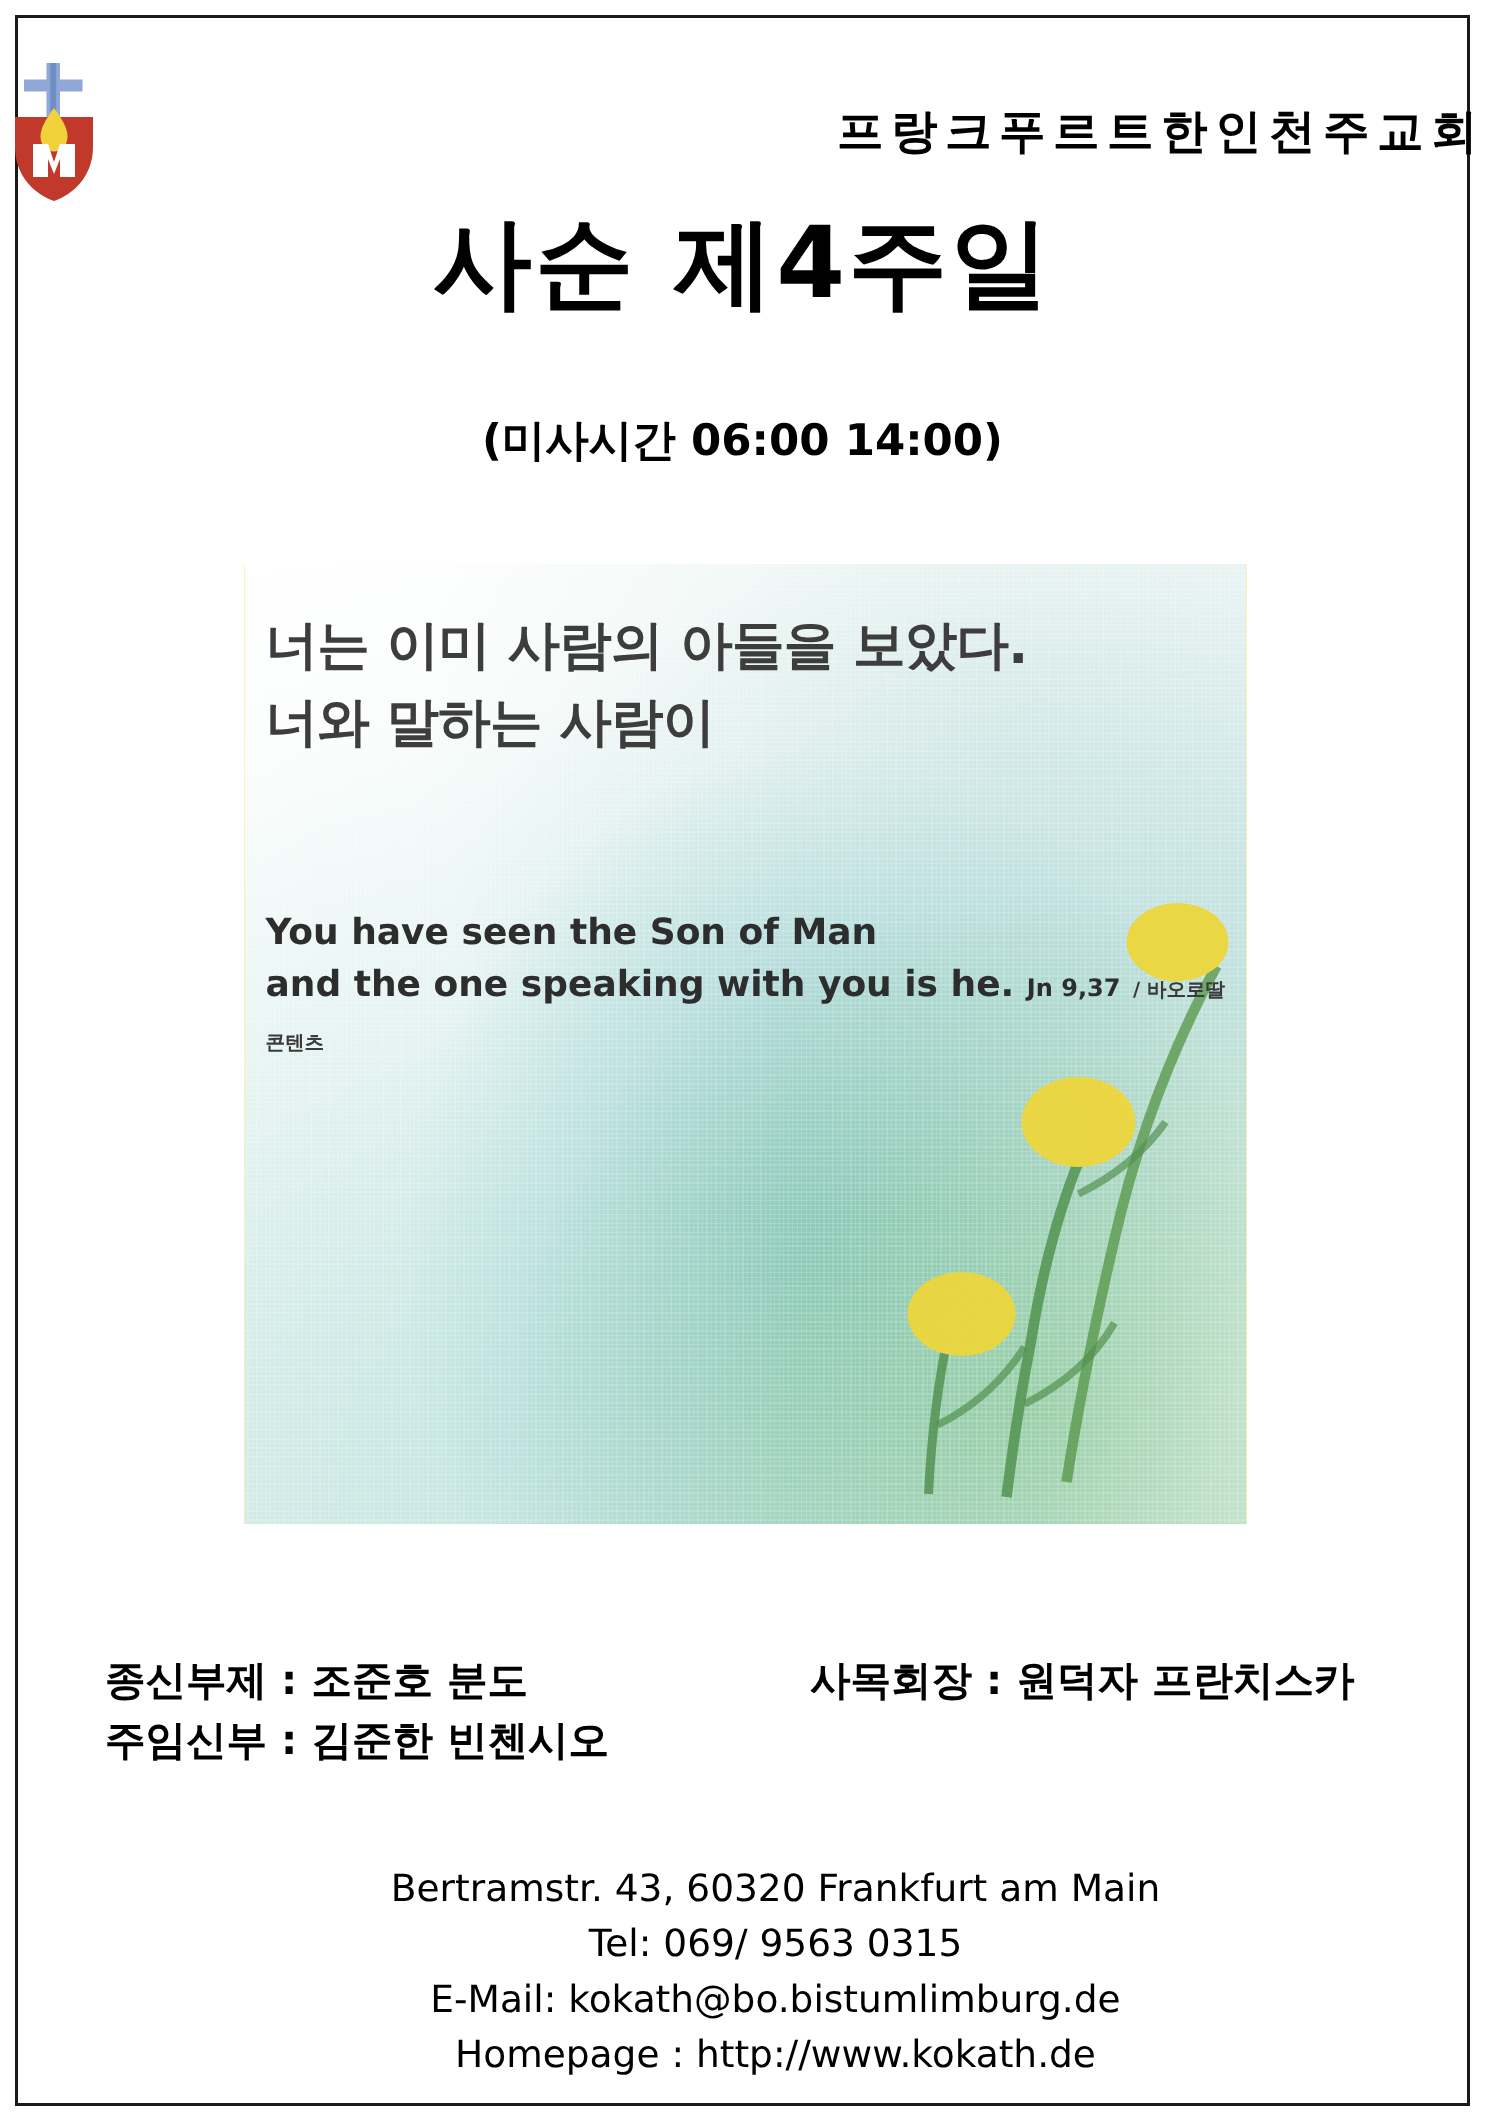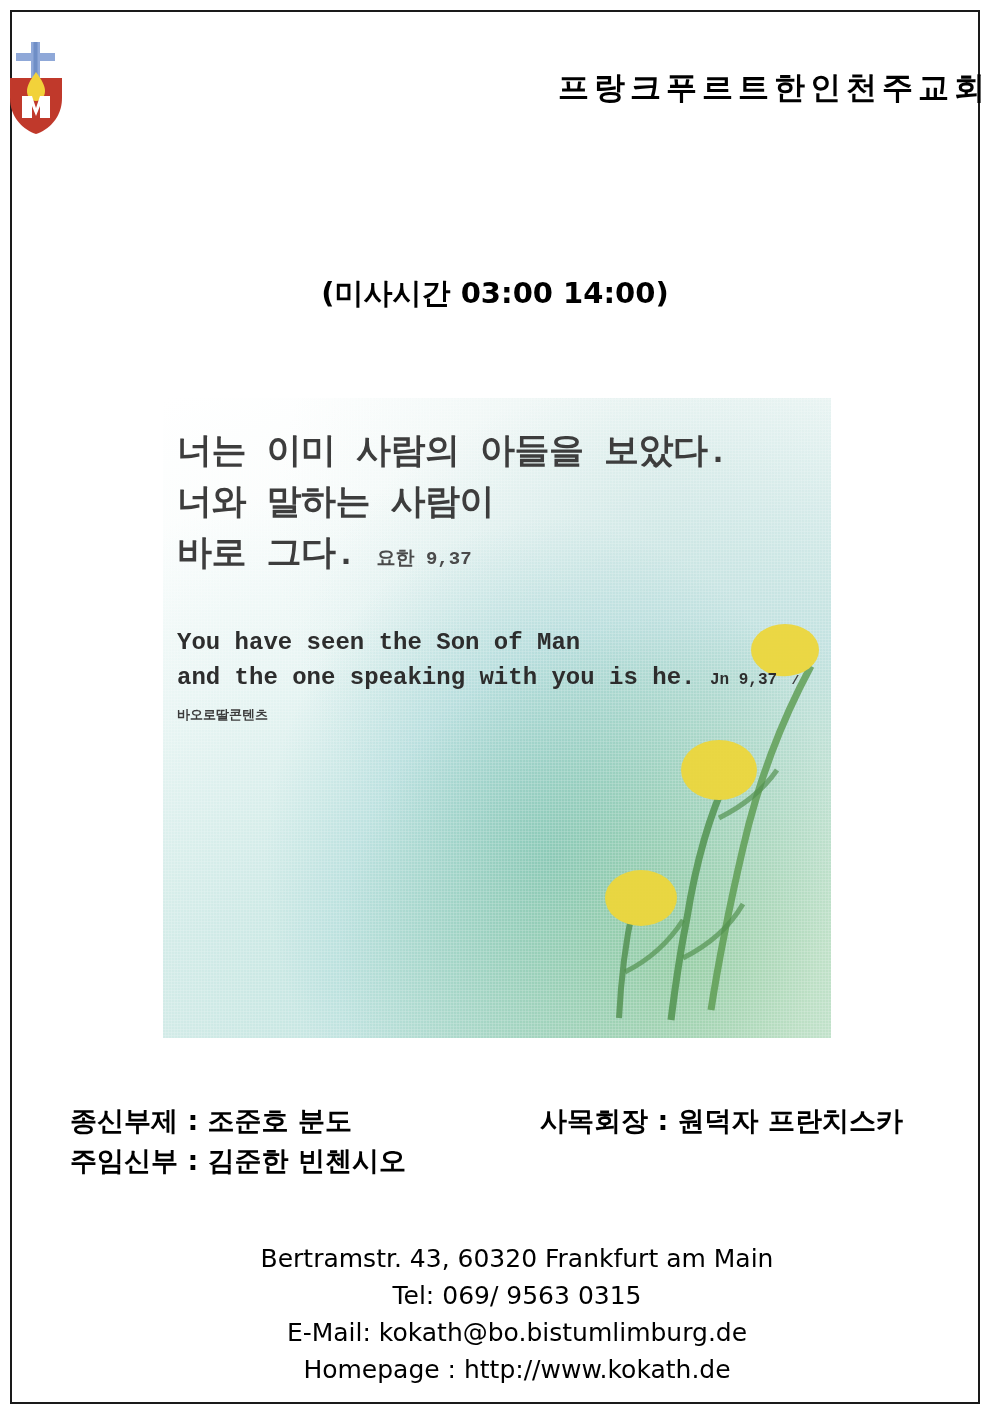--- a/index.html
+++ b/index.html
@@ -80,26 +80,25 @@
     text-align: center;
     font-size: 29px;
     font-weight: bold;
     line-height: 1.45;
   }
 
   
   .artwork {
     position: absolute;
     left: 163px;
-    top: 398px;
+    top: 376px;
     width: 668px;
     height: 640px;
     overflow: hidden;
     background: #fde047;
-    font-family: Liberation Mono, monospace;
   }
   .art-bg {
     position: absolute;
     inset: 0;
     background:
       radial-gradient(circle at 78% 88%, rgba(120,190,120,0.55) 0%, rgba(255,255,255,0) 45%),
       radial-gradient(ellipse at 58% 72%, rgba(96,182,186,0.55) 0%, rgba(255,255,255,0) 52%),
       radial-gradient(ellipse at 92% 40%, rgba(150,205,205,0.45) 0%, rgba(255,255,255,0) 55%),
       radial-gradient(ellipse at 25% 92%, rgba(150,210,205,0.40) 0%, rgba(255,255,255,0) 60%),
       radial-gradient(ellipse at 75% 20%, rgba(190,220,215,0.35) 0%, rgba(255,255,255,0) 55%),
@@ -207,23 +206,24 @@
         <path d="M10 36 h52 v20 c0 20 -14 32 -26 36 C24 88 10 76 10 56 Z" fill="#c0392b"></path>
 
         <path d="M36 30 c-6 8 -9 14 -9 19 c0 6 4 10 9 10 c5 0 9 -4 9 -10 c0 -5 -3 -11 -9 -19 Z" fill="#f2d23a"></path>
         <path d="M22 54 h6 v22 h-6 Z M44 54 h6 v22 h-6 Z" fill="#ffffff"></path>
         <path d="M28 54 h4 l4 12 l4 -12 h4 v22 h-4 v-12 l-4 10 l-4 -10 v12 h-4 Z" fill="#ffffff"></path>
       </svg>
     </div>
     <div class="church-name">프랑크푸르트한인천주교회</div>
   </div>
 
+  <div class="title">사순 제4주일</div>
 
   <div class="date-block">
-    <div>(미사시간 03:00 14:00)</div>
+    <div>(미사시간 06:00 14:00)</div>
   </div>
 
   <div class="artwork">
     <div class="art-bg"></div>
     <div class="art-texture"></div>
 
     <svg width="668" height="640" viewBox="0 0 668 640" style="position:absolute;inset:0;" aria-hidden="true">
       <g opacity="0.95">
         <path d="M648 268 C620 320 596 380 580 450 C566 510 556 560 548 612" stroke="#5a9a4f" stroke-width="7" fill="none" opacity=".85"></path>
         <path d="M592 262 C600 276 616 282 632 276 C640 262 636 246 622 240 C606 238 592 248 592 262 Z" fill="#f0d83f"></path>
@@ -234,24 +234,20 @@
         <ellipse cx="478" cy="500" rx="36" ry="28" fill="#ecd63c"></ellipse>
         <path d="M556 420 C580 408 600 392 614 372" stroke="#4e8f4a" stroke-width="5" fill="none" opacity=".7"></path>
         <path d="M520 560 C544 548 566 530 580 506" stroke="#4e8f4a" stroke-width="5" fill="none" opacity=".7"></path>
         <path d="M462 574 C486 562 506 544 520 522" stroke="#4e8f4a" stroke-width="5" fill="none" opacity=".7"></path>
       </g>
     </svg>
 
     <div class="verse-ko">
       <div>너는 이미 사람의 아들을 보았다.</div>
       <div>너와 말하는 사람이</div>
-      <div>
-        <span>바로 그다.</span>
-        <span class="ref">요한 9,37</span>
-      </div>
     </div>
 
     <div class="verse-en">
       <div>You have seen the Son of Man</div>
       <div>
         <span>and the one speaking with you is he.</span>
         <span class="ref-en">Jn 9,37</span>
         <span class="credit">/ 바오로딸콘텐츠</span>
       </div>
     </div>

